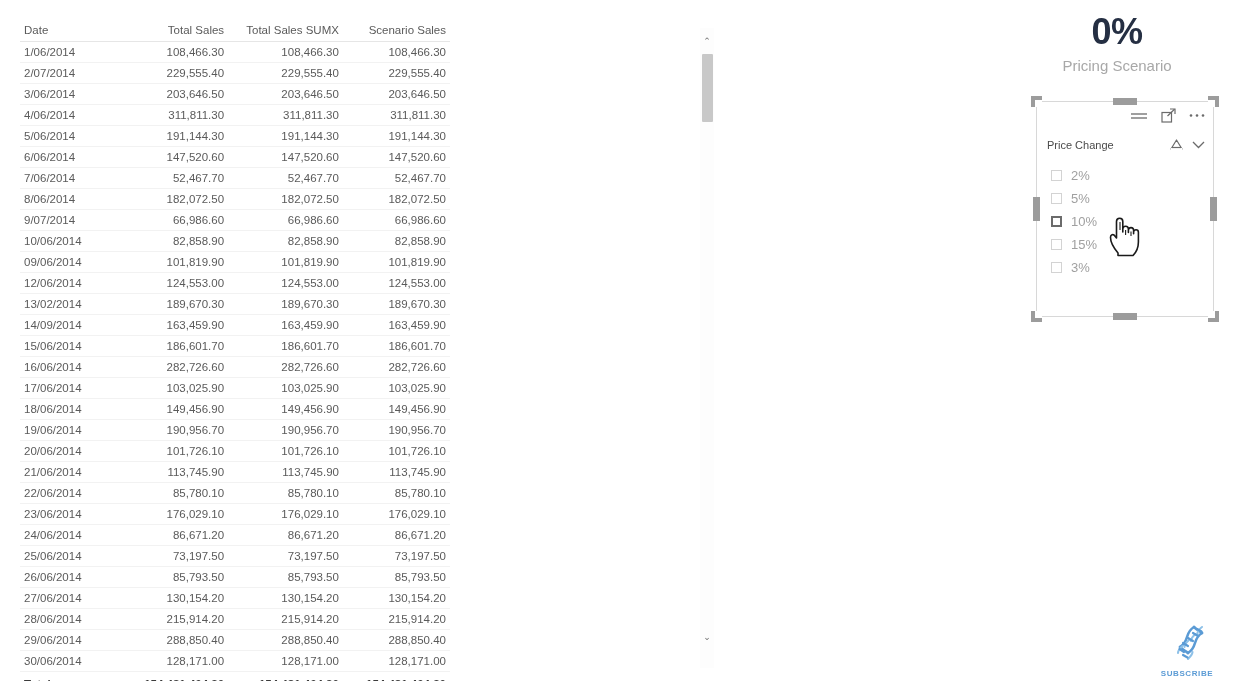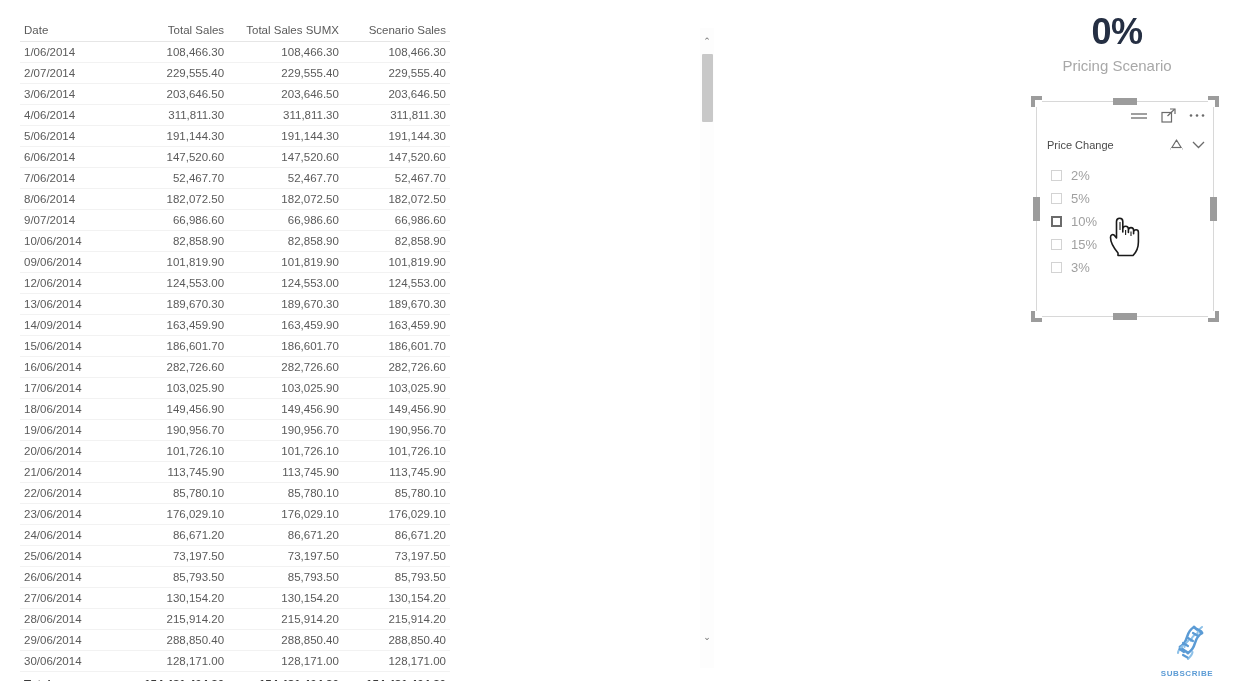--- a/index.html
+++ b/index.html
@@ -330,21 +330,21 @@
           <td class="col-num c2">101,819.90</td>
           <td class="col-num c3">101,819.90</td>
         </tr>
         <tr>
           <td class="col-date">12/06/2014</td>
           <td class="col-num c1">124,553.00</td>
           <td class="col-num c2">124,553.00</td>
           <td class="col-num c3">124,553.00</td>
         </tr>
         <tr>
-          <td class="col-date">13/06/2014</td>
+          <td class="col-date">13/02/2014</td>
           <td class="col-num c1">189,670.30</td>
           <td class="col-num c2">189,670.30</td>
           <td class="col-num c3">189,670.30</td>
         </tr>
         <tr>
           <td class="col-date">14/09/2014</td>
           <td class="col-num c1">163,459.90</td>
           <td class="col-num c2">163,459.90</td>
           <td class="col-num c3">163,459.90</td>
         </tr>

